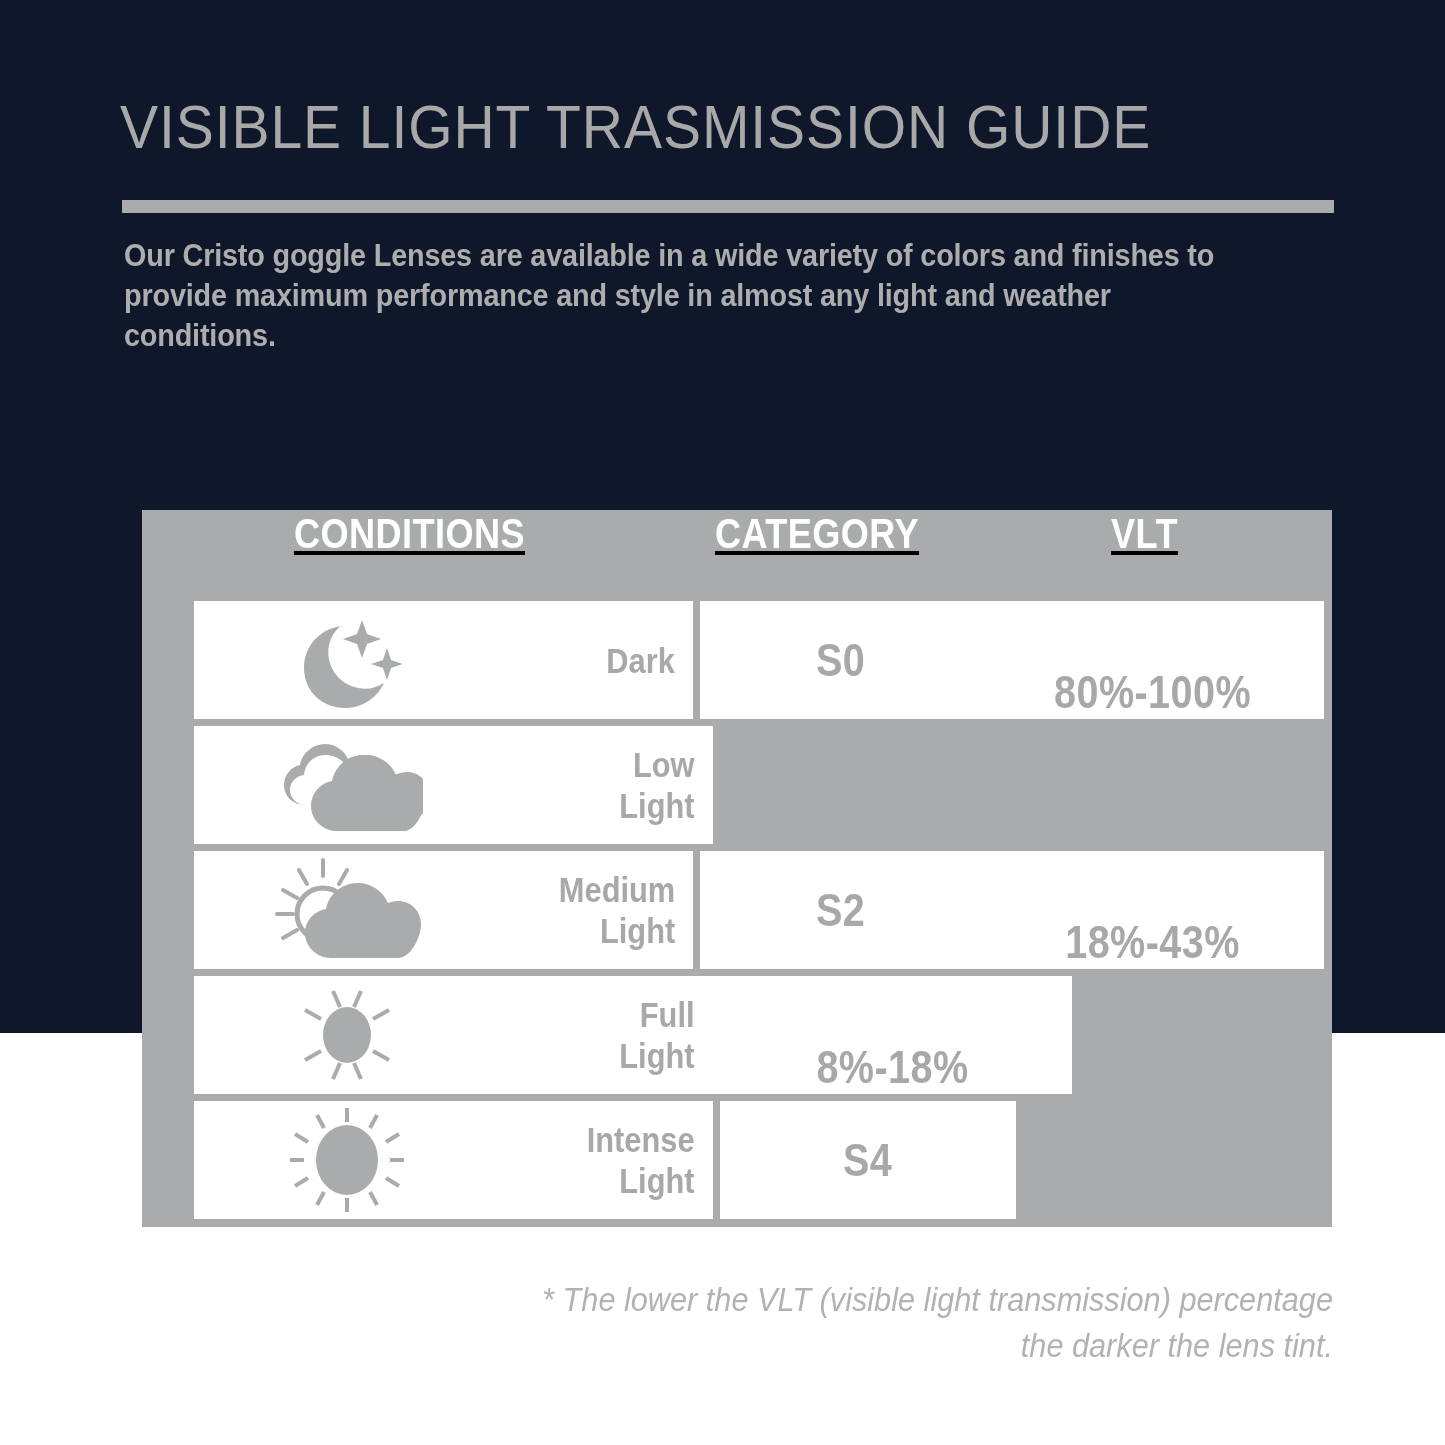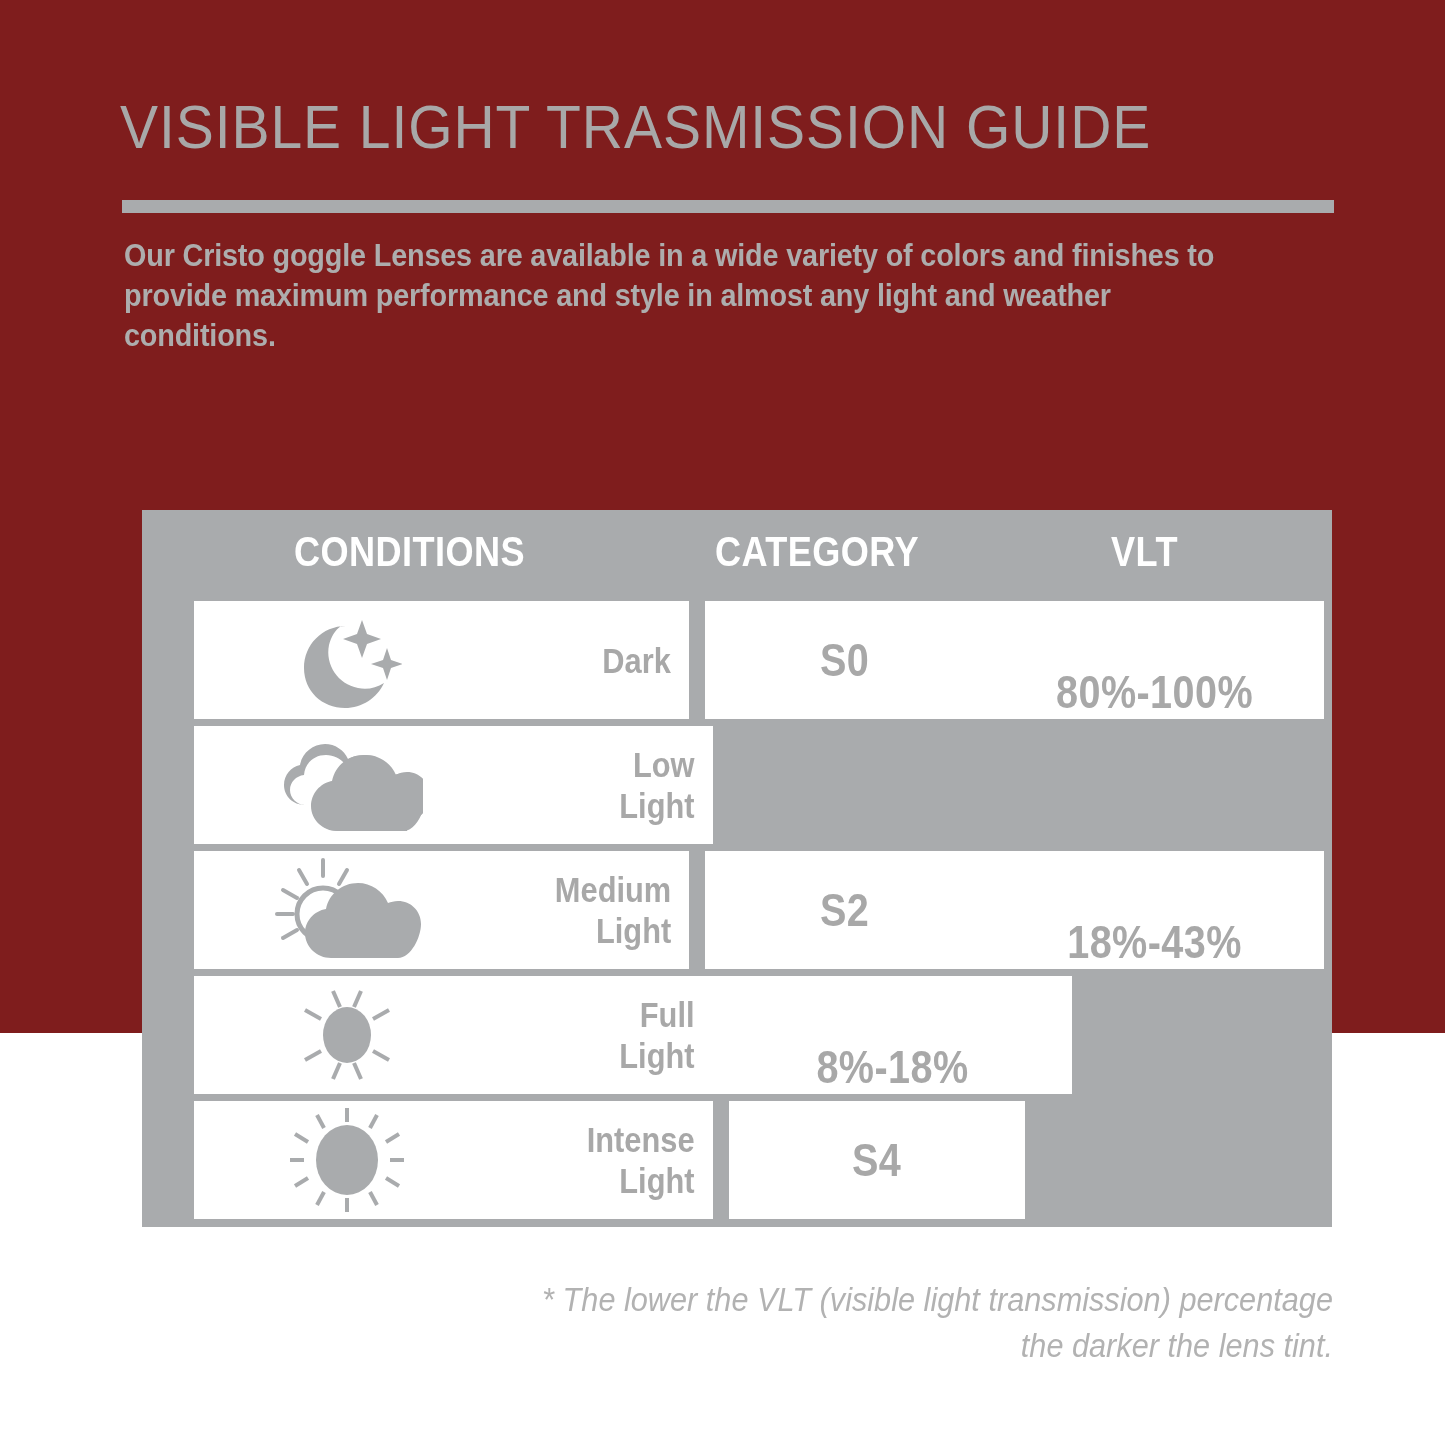--- a/index.html
+++ b/index.html
@@ -10,21 +10,21 @@
     height: 1445px;
     background: #ffffff;
     font-family: "Liberation Sans", sans-serif;
     overflow: hidden;
   }
 
   .page {
     position: relative;
     width: 1445px;
     height: 1033px;
-    background: #7f1d1d;
+    background: #0f172a;
   }
 
   
   .title {
     position: absolute;
     left: 120px;
     top: 92px;
     width: 1230px;
     font-family: "Liberation Sans", sans-serif;
     font-size: 62px;
@@ -68,21 +68,21 @@
     left: 142px;
     top: 510px;
     width: 1190px;
     background: #a9abad;
     padding: 0 8px 8px 8px;
   }
 
   .thead {
     display: flex;
     height: 84px;
-    align-items: center;
+    text-decoration: underline;
   }
 
   .th {
     color: #ffffff;
     font-family: "Liberation Sans", sans-serif;
     font-weight: bold;
     font-size: 42px;
     letter-spacing: 0.5px;
     text-align: center;
     transform: scaleX(0.86);
@@ -108,21 +108,21 @@
 
   .cell-conditions {
     width: 519px;
     justify-content: space-between;
     padding: 0 18px 0 70px;
     margin-left: 44px;
   }
 
   .cell-category {
     width: 296px;
-    margin-left: 16px;
+    margin-left: 7px;
     justify-content: center;
   }
 
   .cell-vlt {
     width: 359px;
     justify-content: center;
     align-items: flex-end;
   }
 
   .cond-label {

